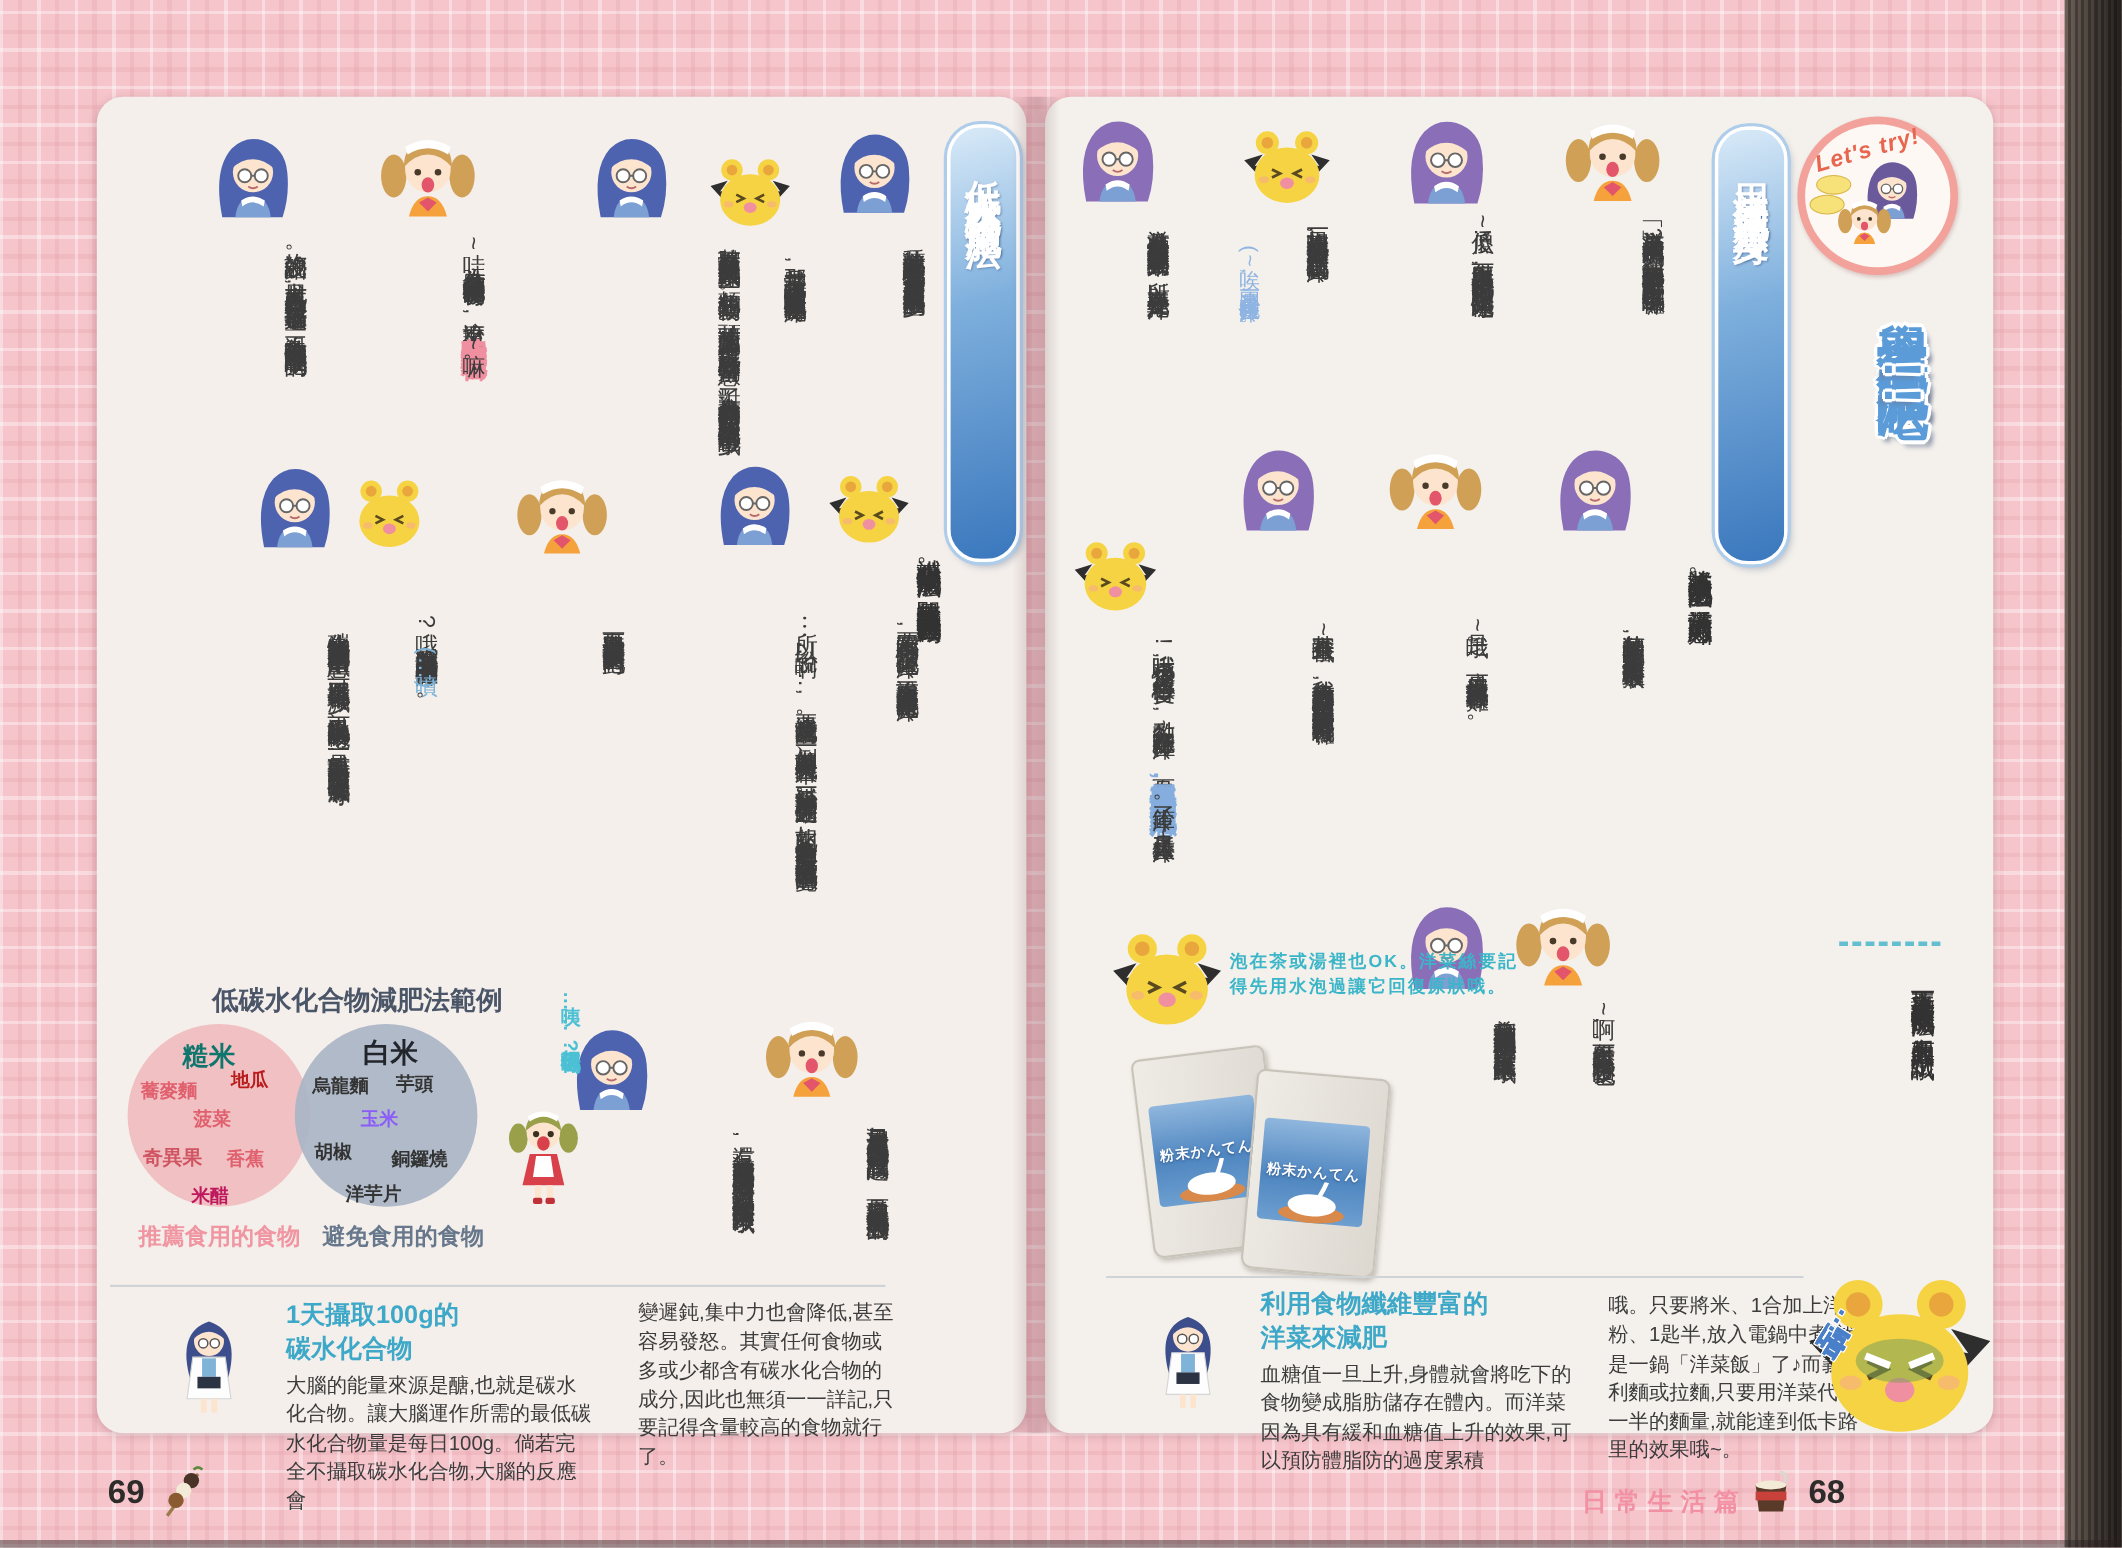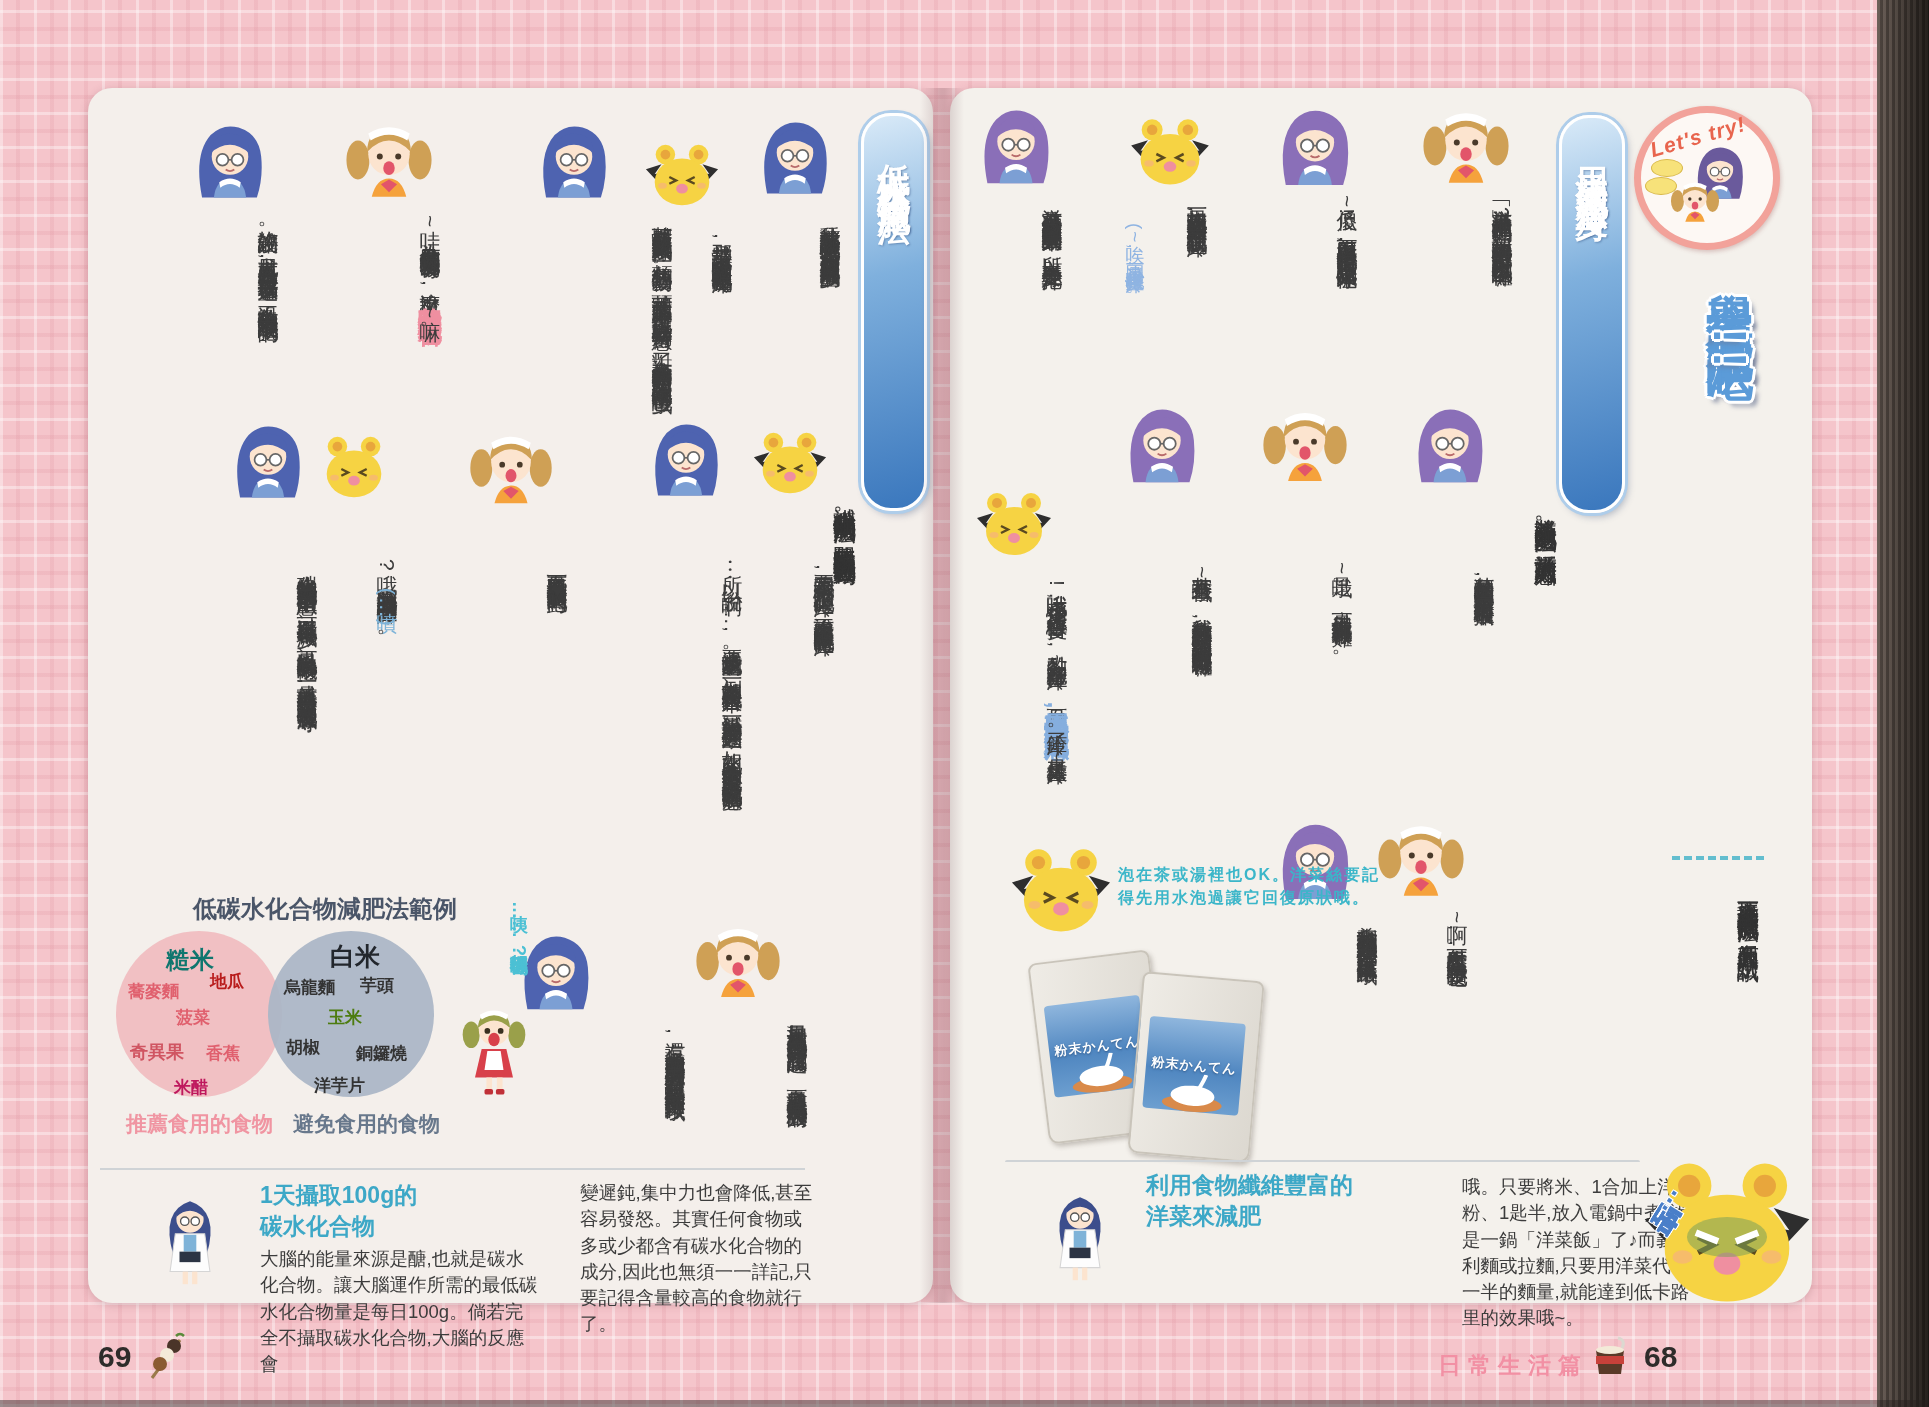--- a/index.html
+++ b/index.html
@@ -214,21 +214,21 @@
     <div class="venn-item" style="left:78px;top:856px;font-size:24px;color:#0f766e;">糙米</div>
     <div class="venn-item" style="left:40px;top:892px;color:#e0606e;">蕎麥麵</div>
     <div class="venn-item" style="left:122px;top:882px;color:#b91c1c;">地瓜</div>
     <div class="venn-item" style="left:88px;top:918px;color:#e0606e;">菠菜</div>
     <div class="venn-item" style="left:42px;top:952px;font-size:18px;color:#d05562;">奇異果</div>
     <div class="venn-item" style="left:118px;top:954px;color:#e0606e;">香蕉</div>
     <div class="venn-item" style="left:86px;top:988px;color:#be185d;">米醋</div>
     <div class="venn-item" style="left:242px;top:852px;font-size:25px;color:#22262c;">白米</div>
     <div class="venn-item" style="left:196px;top:888px;color:#333;">烏龍麵</div>
     <div class="venn-item" style="left:272px;top:886px;color:#333;">芋頭</div>
-    <div class="venn-item" style="left:240px;top:918px;color:#4d7c0f;">玉米</div>
+    <div class="venn-item" style="left:240px;top:918px;color:#8b5cf6;">玉米</div>
     <div class="venn-item" style="left:198px;top:948px;color:#333;">胡椒</div>
     <div class="venn-item" style="left:268px;top:954px;color:#333;">銅鑼燒</div>
     <div class="venn-item" style="left:226px;top:986px;color:#333;">洋芋片</div>
     <div class="htext" style="left:38px;top:1022px;font-size:21px;font-weight:bold;color:#f095a2;">推薦食用的食物</div>
     <div class="htext" style="left:205px;top:1022px;font-size:21px;font-weight:bold;color:#68788c;">避免食用的食物</div>
 
     <div class="info-line" style="left:12px;top:1080px;width:705px;"></div>
     <div class="avatar" style="left:60px;top:1094px;width:84px;height:112px;"><svg viewBox="0 0 80 100">
           <use href="#sym-doctor"></use>
         </svg></div>
@@ -334,20 +334,21 @@
     </div>
 
     <div class="info-line" style="left:55px;top:1072px;width:635px;border-radius:14px 14px 0 0;"></div>
     <div class="avatar" style="left:88px;top:1090px;width:84px;height:112px;"><svg viewBox="0 0 80 100">
           <use href="#sym-doctor"></use>
         </svg></div>
     <div class="htext box-title" style="left:196px;top:1082px;">
       <span>利用食物纖維豐富的</span><br>
       <span>洋菜來減肥</span>
     </div>
+    <div class="htext box-body" style="left:196px;top:1148px;width:286px;">血糖值一旦上升,身體就會將吃下的食物變成脂肪儲存在體內。而洋菜因為具有緩和血糖值上升的效果,可以預防體脂防的過度累積</div>
     <div class="htext box-body" style="left:512px;top:1086px;width:240px;">哦。只要將米、1合加上洋菜粉、1匙半,放入電鍋中煮,就是一鍋「洋菜飯」了♪而義大利麵或拉麵,只要用洋菜代替一半的麵量,就能達到低卡路里的效果哦~。</div>
   </div>
 
   <div class="spine"></div>
 
   <div class="avatar" style="left:1638px;top:1148px;width:178px;height:178px;">
     <svg viewBox="0 0 80 80">
       <use href="#sym-hambat"></use>
       <ellipse cx="40" cy="40" rx="18" ry="9" fill="#7ba05a" opacity=".55"></ellipse>
       <path d="M26 38 L36 42 M54 38 L44 42" stroke="#fff" stroke-width="3"></path>

